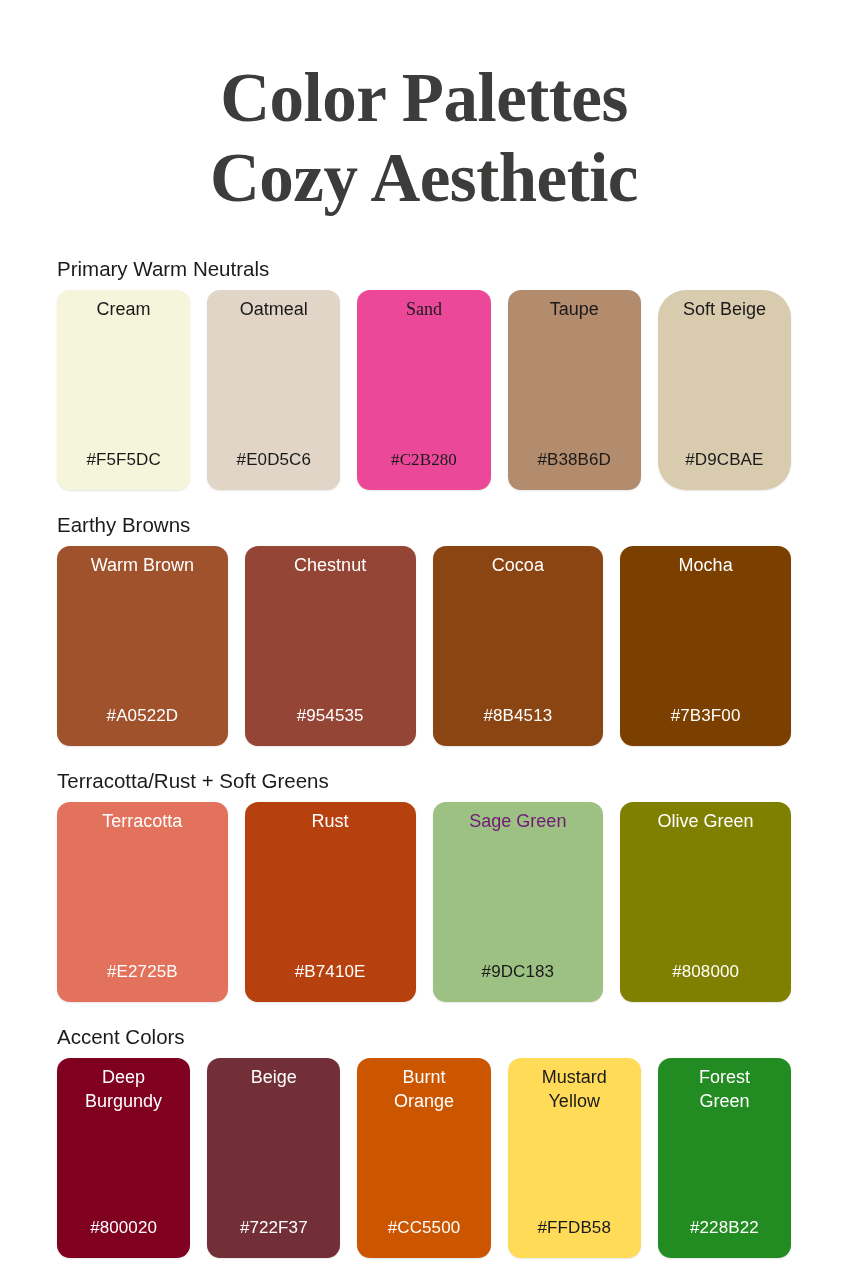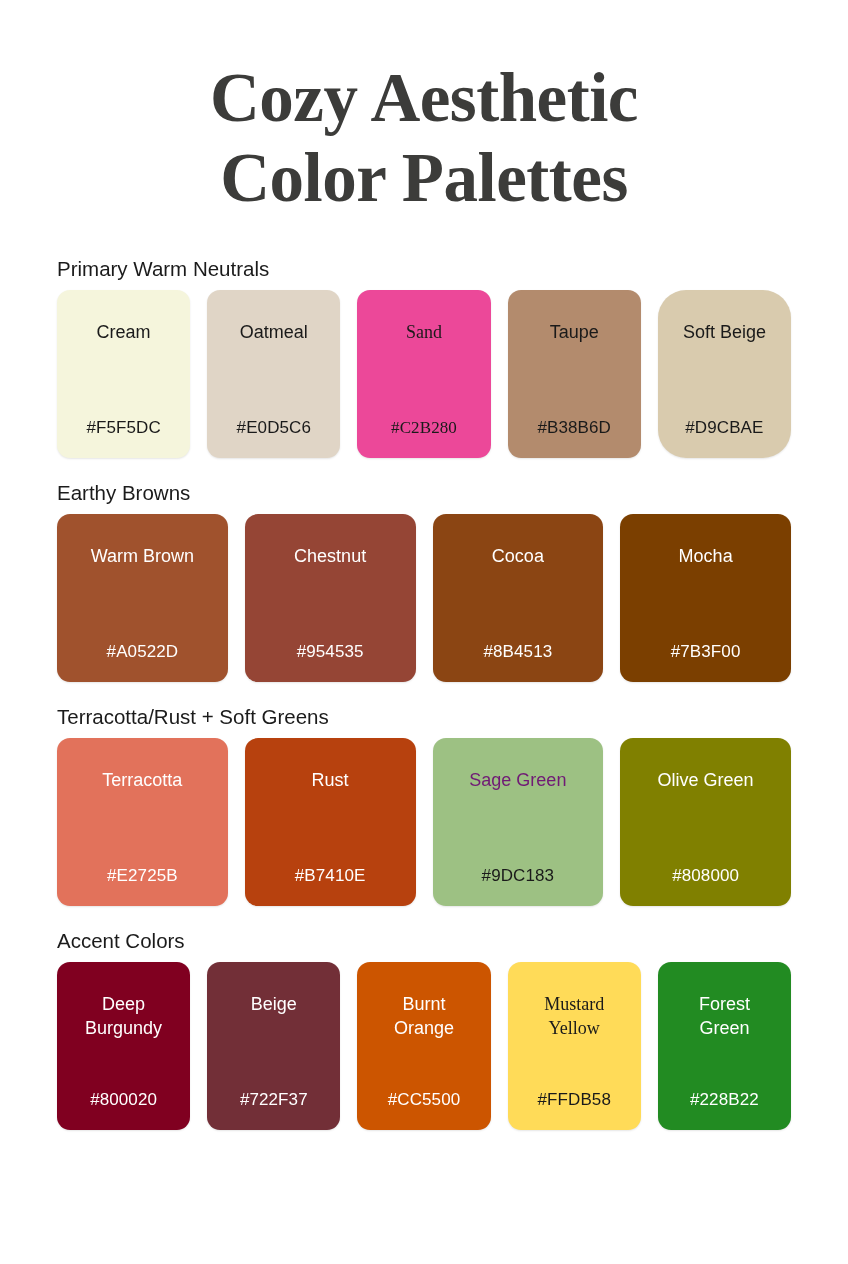--- a/index.html
+++ b/index.html
@@ -60,24 +60,24 @@
 
   .swatch-row {
     display: flex;
     gap: 17px;
   }
   .swatch-row.cols-4 {
   }
 
   .swatch {
     flex: 1 1 0;
-    height: 168px;
+    height: 200px;
     border-radius: 13px;
     box-sizing: border-box;
-    padding: 30px 8px 20px 8px;
+    padding: 7px 8px 20px 8px;
     display: flex;
     flex-direction: column;
     align-items: center;
     justify-content: space-between;
     box-shadow: 0 1px 2px rgba(0, 0, 0, 0.10);
     overflow: hidden;
   }
   .swatch-name {
     font-size: 18px;
     line-height: 24px;
@@ -96,22 +96,22 @@
   .text-light {
     color: #ffffff;
   }
 </style>
 </head>
 <body style="background: rgb(255, 255, 255);">
 
 <div class="page" style="background: rgb(255, 255, 255);">
 
   <div class="title-block">
+    <div class="title-line" style="color: rgb(60, 60, 58);">Color Palettes</div>
     <div class="title-line" style="color: rgb(60, 60, 58);">Cozy Aesthetic</div>
-    <div class="title-line" style="color: rgb(60, 60, 58);">Color Palettes</div>
   </div>
 
   <div class="sections">
       <div class="section">
         <div class="section-title">Primary Warm Neutrals</div>
         <div class="swatch-row">
           <div class="swatch" style="background: rgb(245, 245, 220);">
             <div class="swatch-name text-dark" style="color: rgb(26, 26, 26);">Cream</div>
             <div class="swatch-hex text-dark" style="color: rgb(26, 26, 26);">#F5F5DC</div>
           </div>
@@ -186,21 +186,21 @@
           <div class="swatch" style="background: rgb(114, 47, 55);">
             <div class="swatch-name text-light" style="color: rgb(255, 255, 255);">Beige</div>
             <div class="swatch-hex text-light" style="color: rgb(255, 255, 255);">#722F37</div>
           </div>
           <div class="swatch" style="background: rgb(204, 85, 0);">
             <div class="swatch-name text-light" style="color: rgb(255, 255, 255);">Burnt
 Orange</div>
             <div class="swatch-hex text-light" style="color: rgb(255, 255, 255);">#CC5500</div>
           </div>
           <div class="swatch" style="background: rgb(255, 219, 88);">
-            <div class="swatch-name text-dark" style="color: rgb(26, 26, 26); font-family: Liberation Serif, serif;">Mustard
+            <div class="swatch-name text-dark" style="color: rgb(26, 26, 26);">Mustard
 Yellow</div>
             <div class="swatch-hex text-dark" style="color: rgb(26, 26, 26);">#FFDB58</div>
           </div>
           <div class="swatch" style="background: rgb(34, 139, 34);">
             <div class="swatch-name text-light" style="color: rgb(255, 255, 255);">Forest
 Green</div>
             <div class="swatch-hex text-light" style="color: rgb(255, 255, 255); text-align: center;">#228B22</div>
           </div>
         </div>
       </div>

